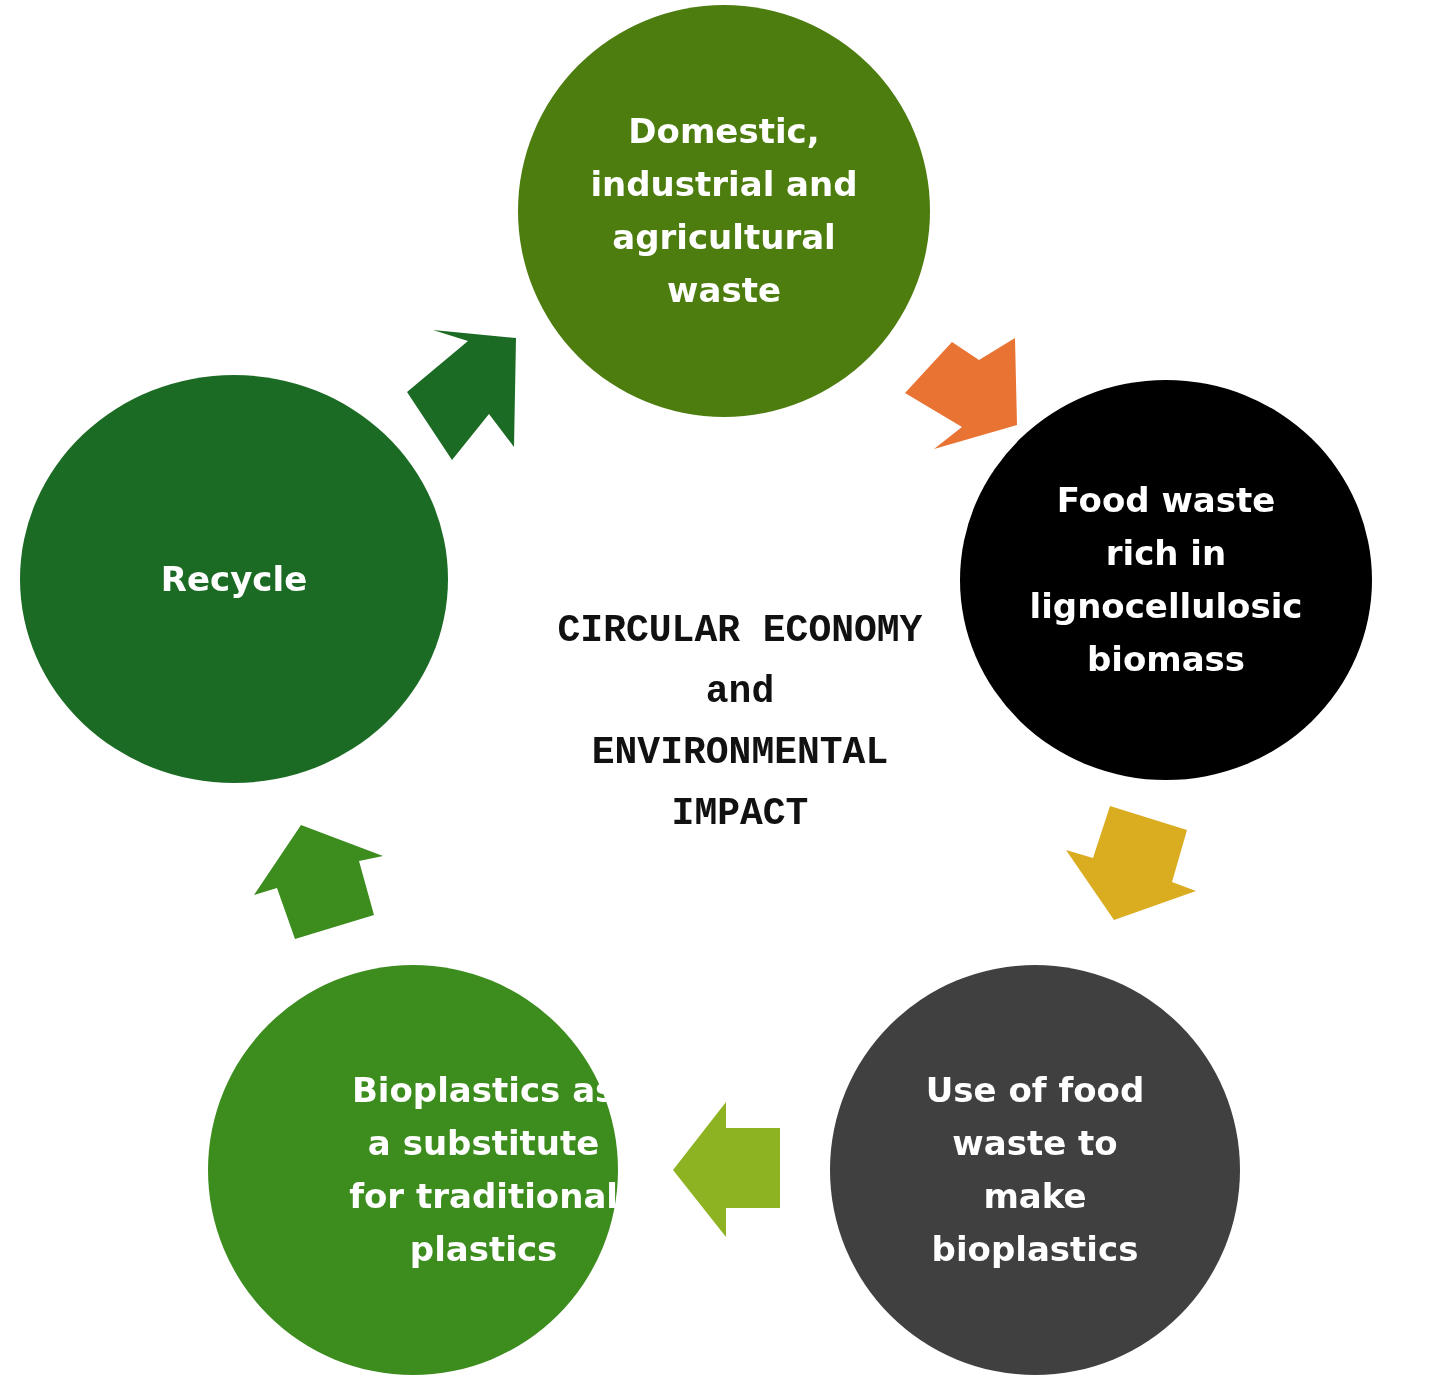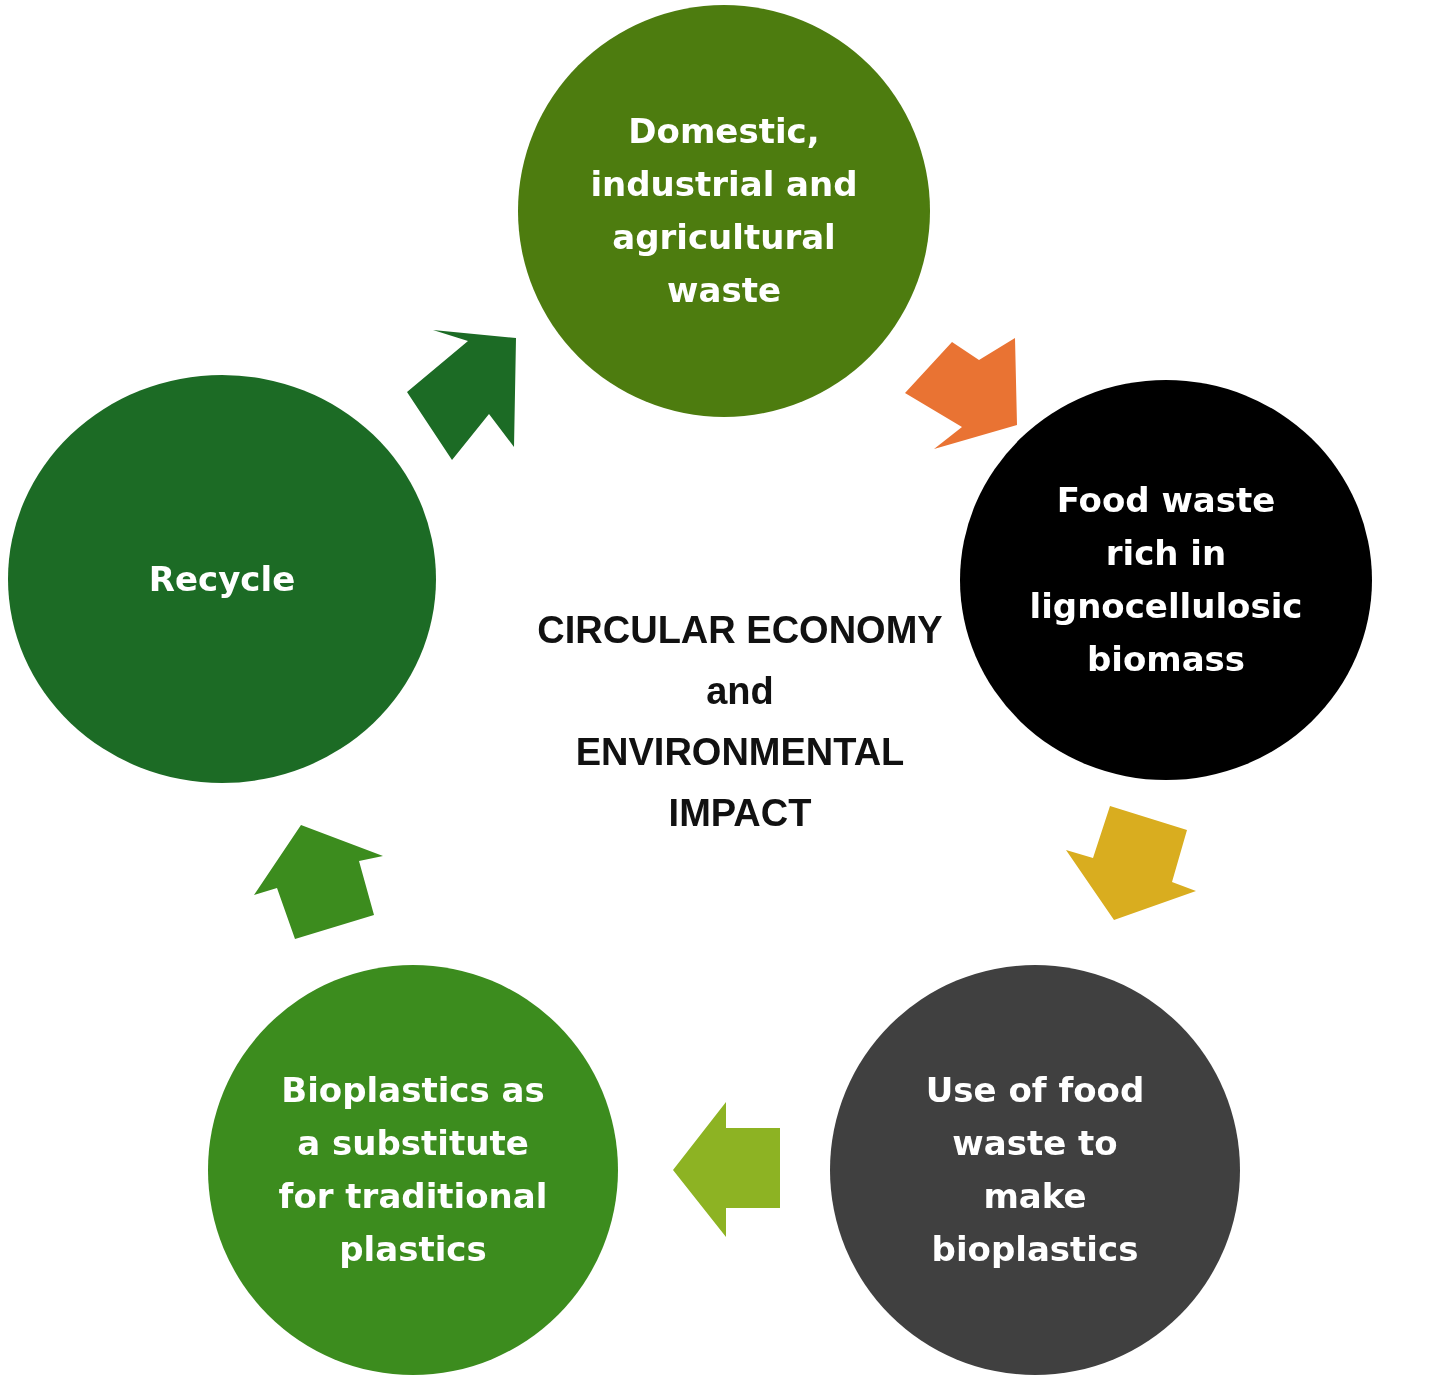--- a/index.html
+++ b/index.html
@@ -1,20 +1,20 @@
 <!DOCTYPE html>
 <html><head>
 <meta charset="utf-8">
 <style>
   html, body { margin:0; padding:0; background:#ffffff; }
   body { width:1441px; height:1381px; position:relative; overflow:hidden; font-family:"DejaVu Sans", sans-serif; }
   svg.arrows { position:absolute; left:0; top:0; }
   .circle { position:absolute; border-radius:50%; display:flex; align-items:center; justify-content:center; text-align:center; color:#ffffff; font-weight:bold; font-size:34px; line-height:53px; box-sizing:border-box; }
   .circle span { display:block; white-space:pre-line; }
-  .center { position:absolute; left:470px; top:600px; width:540px; text-align:center; font-family:Liberation Sans, sans-serif; font-weight:bold; font-size:38px; line-height:61px; color:#111111; white-space:pre-line; }
+  .center { position:absolute; left:470px; top:600px; width:540px; text-align:center; font-family:Liberation Mono, monospace; font-weight:bold; font-size:38px; line-height:61px; color:#111111; white-space:pre-line; }
 </style>
 </head>
 <body>
 
 <svg class="arrows" width="1441" height="1381">
 
   <polygon points="407,392 468,341 433,330 516,338 514,447 489,414 452,460" fill="#1C6B25"></polygon>
 
   <polygon points="905,393 952,342 979,360 1015,338 1017,425 934,449 962,427" fill="#E97333"></polygon>
 
@@ -39,27 +39,27 @@
 biomass</span>
 </div>
 
 <div class="circle" style="left:830px; top:965px; width:410px; height:410px; background:#404040;">
   <span>Use of food
 waste to
 make
 bioplastics</span>
 </div>
 
-<div class="circle" style="left:208px; top:965px; width:410px; height:410px; background:#3C8C1E;">
+<div class="circle" style="left:208px; top:965px; width:410px; height:410px; background:#3C8C1E;justify-content:flex-end;">
   <span>Bioplastics as
 a substitute
 for traditional
 plastics</span>
 </div>
 
-<div class="circle" style="left:8px; top:375px; width:428px; height:408px; background:#1C6B25;">
+<div class="circle" style="left:20px; top:375px; width:428px; height:408px; background:#1C6B25;">
   <span>Recycle</span>
 </div>
 
 <div class="center">CIRCULAR ECONOMY
 and
 ENVIRONMENTAL
 IMPACT</div>
 
 </body></html>

